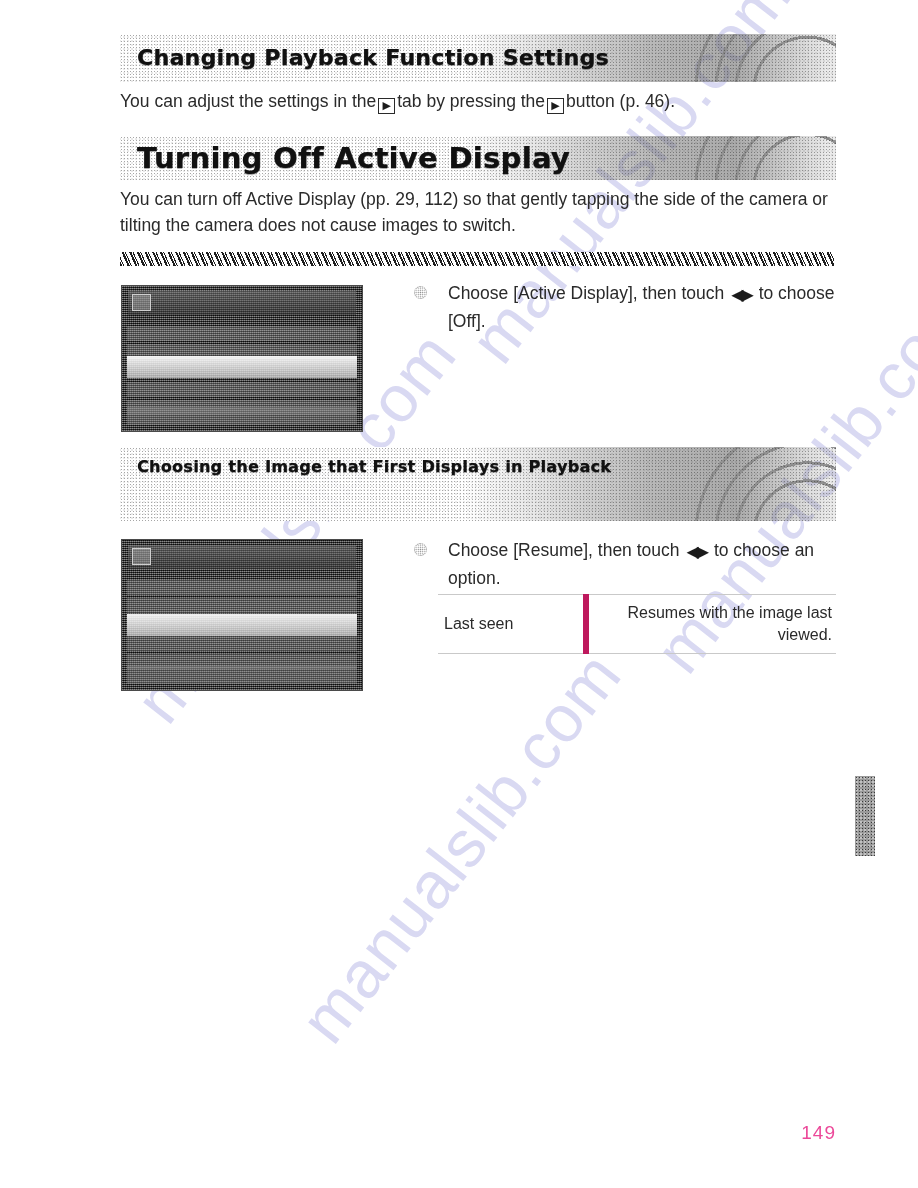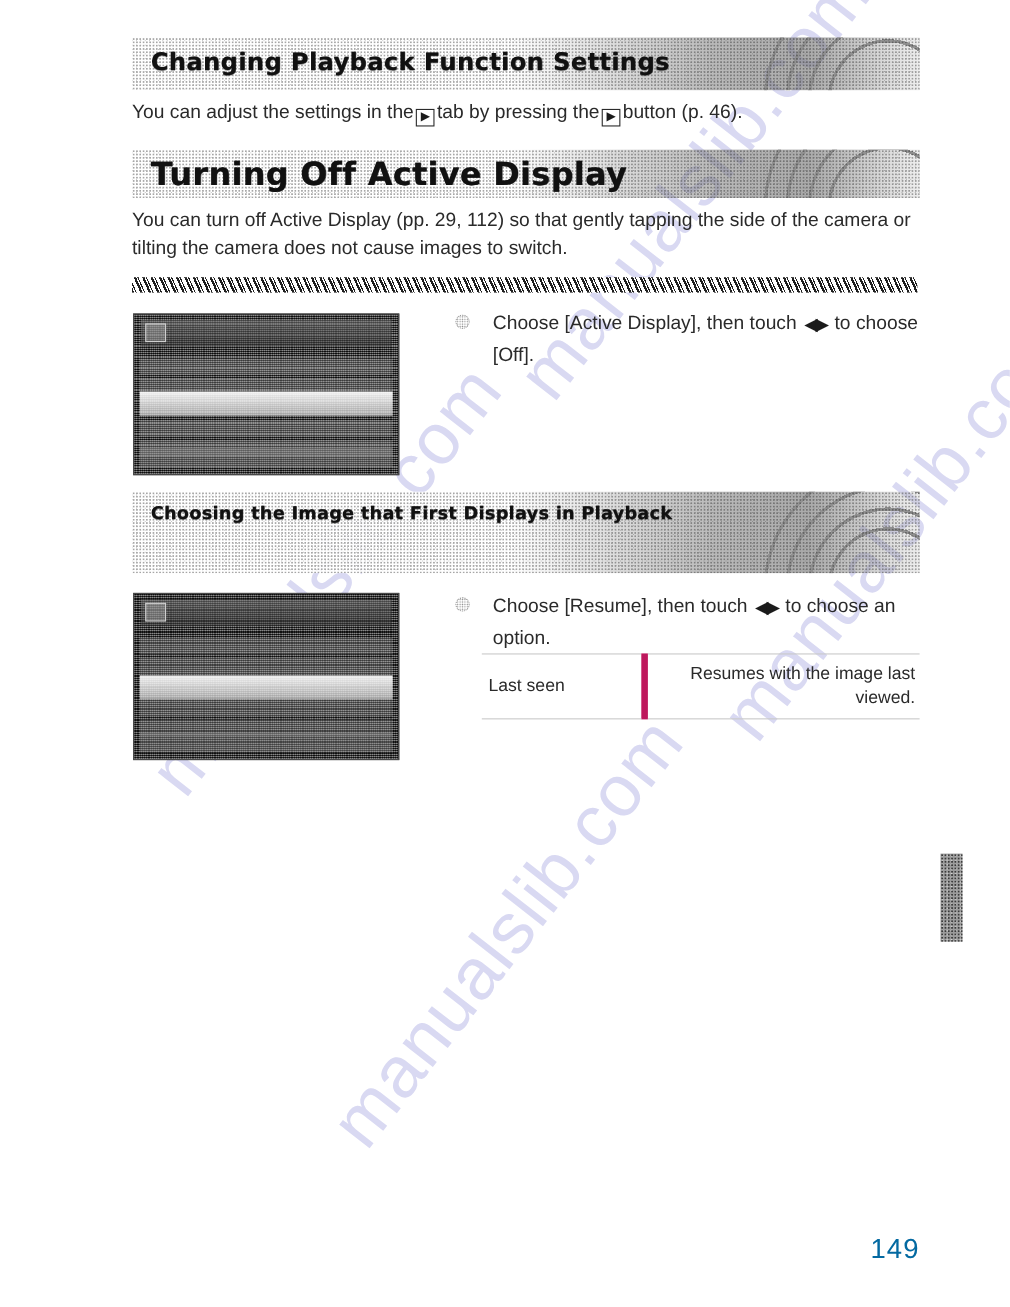--- a/index.html
+++ b/index.html
@@ -260,22 +260,22 @@
       radial-gradient(circle, #3a3a3a 0.7px, transparent 1px),
       radial-gradient(circle, #d8d8d8 0.6px, transparent 0.9px);
     background-size: 3px 3px, 4px 4px;
   }
 
   
   #page-number {
     position: absolute;
     right: 82px;
     top: 1122px;
-    font-size: 25px;
-    color: #0369a1;
+    font-size: 19px;
+    color: #ec4899;
     letter-spacing: 1px;
   }
 </style>
 </head>
 <body>
 
 <div class="wm wm-1">manualslib.com</div>
 <div class="wm wm-2">manualslib.com</div>
 <div class="wm wm-3">manualslib.com</div>
 <div class="wm wm-4">manualslib.com</div>

